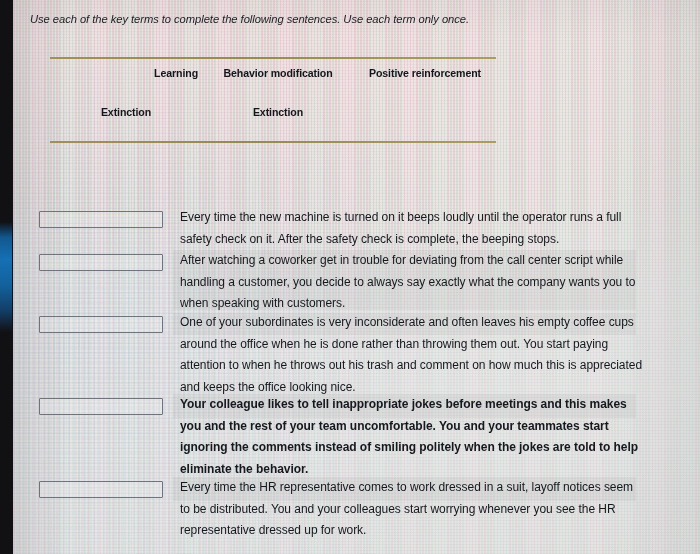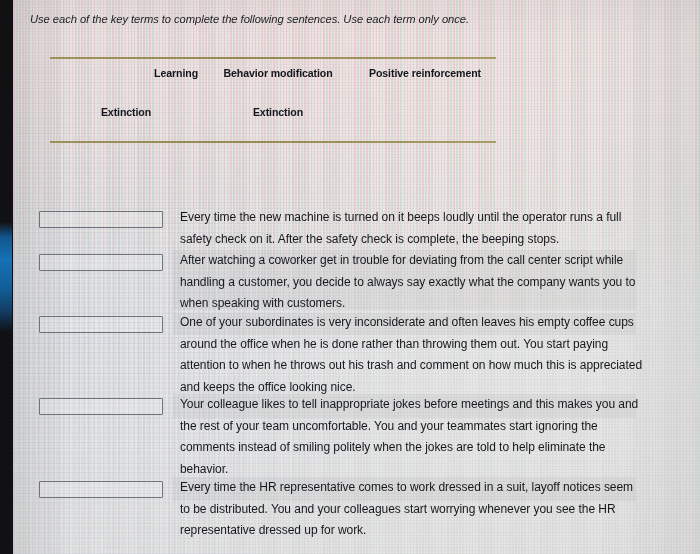--- a/index.html
+++ b/index.html
@@ -299,21 +299,21 @@
         <div class="qtext" style="top:-4px;">After watching a coworker get in trouble for deviating from the call center script while handling a customer, you decide to always say exactly what the company wants you to when speaking with customers.</div>
       </div>
 
       <div class="q q3">
         <div class="blank" style="top:0px;"></div>
         <div class="qtext" style="top:-4px;">One of your subordinates is very inconsiderate and often leaves his empty coffee cups around the office when he is done rather than throwing them out. You start paying attention to when he throws out his trash and comment on how much this is appreciated and keeps the office looking nice.</div>
       </div>
 
       <div class="q q4">
         <div class="blank" style="top:0px;"></div>
-        <div class="qtext" style="top:-4px;">Your colleague likes to tell inappropriate jokes before meetings and this makes you and the rest of your team uncomfortable. You and your teammates start ignoring the comments instead of smiling politely when the jokes are told to help eliminate the behavior.</div>
+        <div class="qtext" style="top:-4px;font-weight:bold;">Your colleague likes to tell inappropriate jokes before meetings and this makes you and the rest of your team uncomfortable. You and your teammates start ignoring the comments instead of smiling politely when the jokes are told to help eliminate the behavior.</div>
       </div>
 
       <div class="q q5">
         <div class="blank" style="top:0px;"></div>
         <div class="qtext" style="top:-4px;">Every time the HR representative comes to work dressed in a suit, layoff notices seem to be distributed. You and your colleagues start worrying whenever you see the HR representative dressed up for work.</div>
       </div>
 
     </div>
   </div>
 </div>

